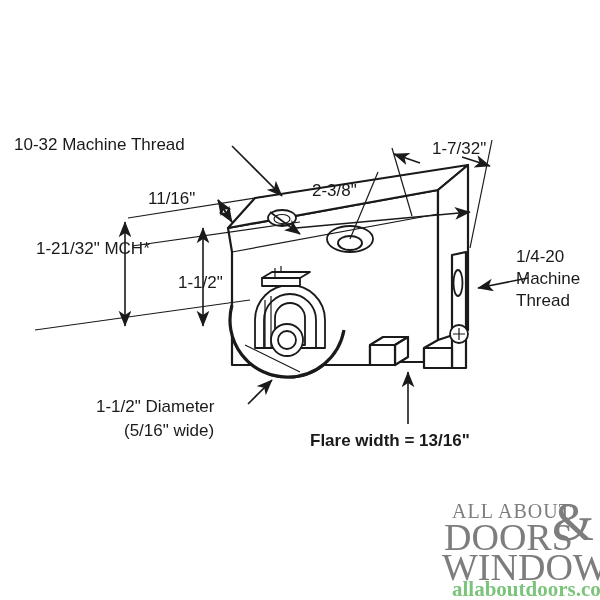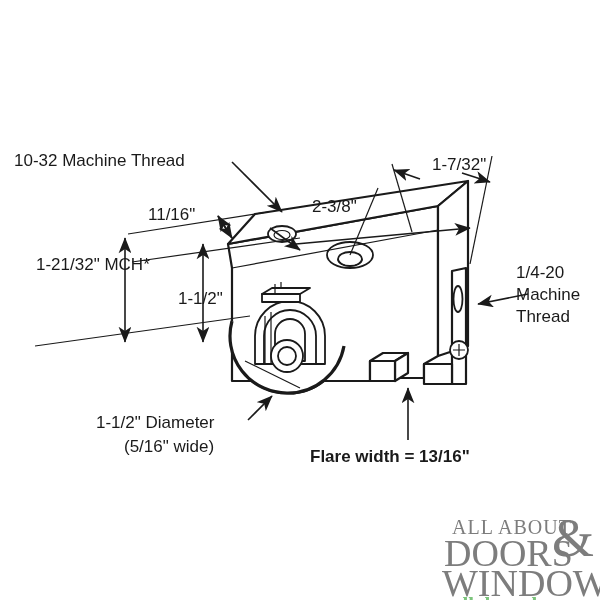--- a/index.html
+++ b/index.html
@@ -10,21 +10,21 @@
   body {
     width: 600px;
     height: 600px;
     font-family: "Liberation Sans", sans-serif;
     overflow: hidden;
     position: relative;
   }
   #diagram-root {
     position: absolute;
     left: 0;
-    top: 16px;
+    top: 0;
     width: 600px;
     height: 532px;
   }
   svg.drawing {
     position: absolute;
     left: 0;
     top: 0;
     width: 600px;
     height: 600px;
     display: block;

